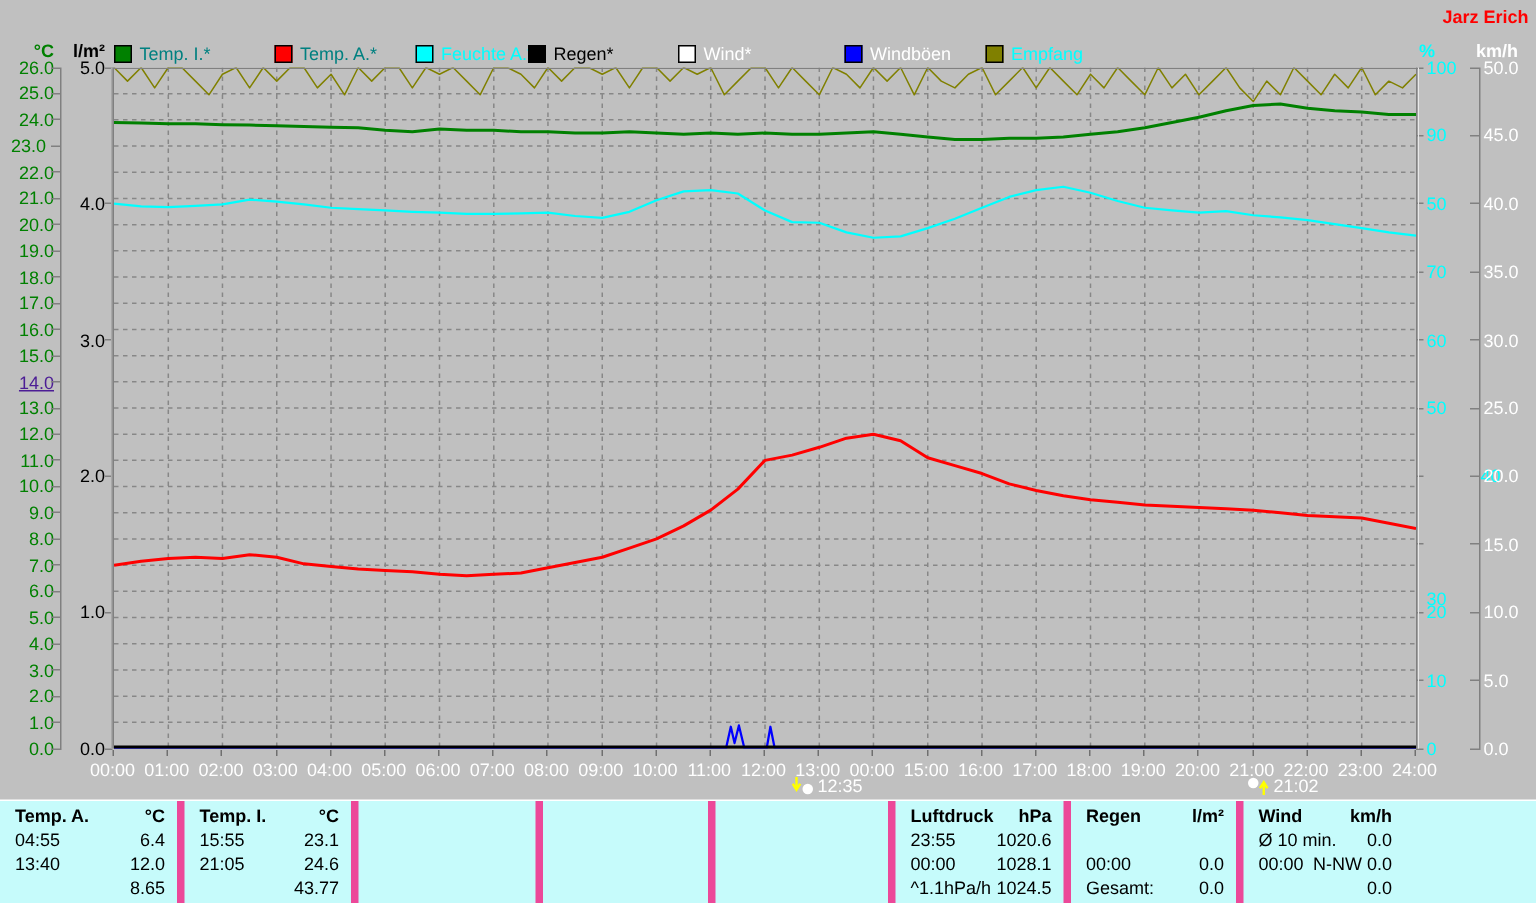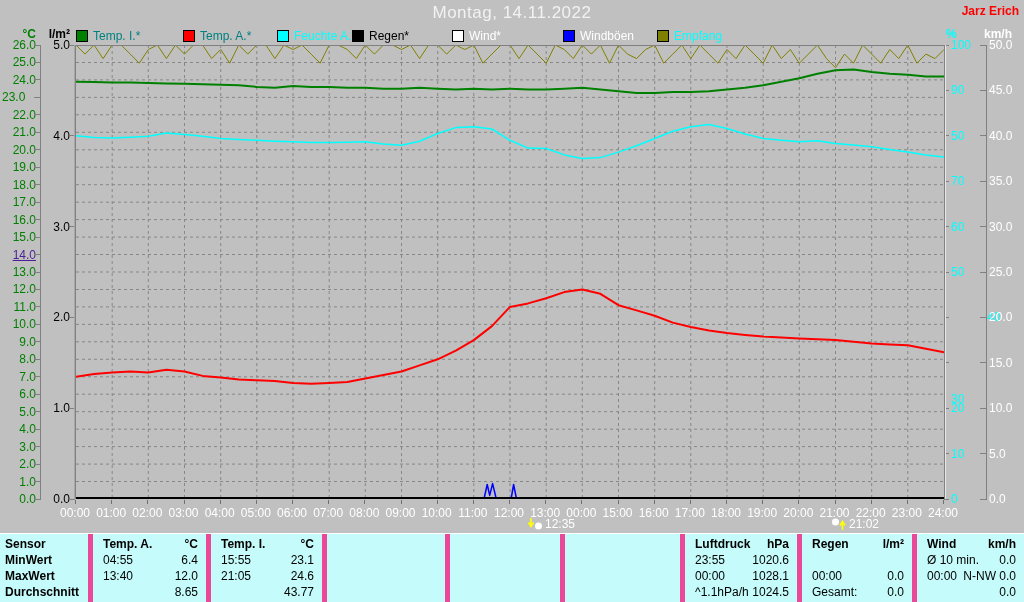--- a/index.html
+++ b/index.html
@@ -33,21 +33,20 @@
   .t-row{height:16px;line-height:16px;font-size:12px;color:#000;display:flex;justify-content:space-between;}
   .t-left{padding-left:10px;white-space:nowrap;}
   .t-right{padding-right:8px;text-align:right;white-space:nowrap;}
   .t-bold{font-weight:bold;}
   .t-rowlabel{font-weight:bold;padding-left:5px;}
 </style>
 </head>
 <body>
 
 <div id="screen">
-  <div id="title" class="abs">Montag, 14.11.2022</div>
   <div id="owner" class="abs">Jarz Erich</div>
 
   <div id="unit-temp" class="abs unit-label">°C</div>
   <div id="unit-rain" class="abs unit-label">l/m²</div>
   <div id="unit-hum" class="abs unit-label">%</div>
   <div id="unit-wind" class="abs unit-label">km/h</div>
 
   <div id="legend">
       <div class="legend-item" style="left: 76px;">
         <div class="legend-swatch" style="background: rgb(0, 128, 0);"></div>
@@ -82,21 +81,21 @@
   <div class="abs axis-line" style="left:40px"></div>
   <div class="abs axis-line" style="left:986px"></div>
 
   <div id="y-temp">
       <div class="abs tick-label" style="top: 38px; color: rgb(0, 128, 0); left: 2px; width: 34px; text-align: right;">26.0</div>
       <div class="abs tick-mark" style="top: 44.5px; left: 34px; width: 6px;"></div>
       <div class="abs tick-label" style="top: 55.4615px; color: rgb(0, 128, 0); left: 2px; width: 34px; text-align: right;">25.0</div>
       <div class="abs tick-mark" style="top: 61.9615px; left: 34px; width: 6px;"></div>
       <div class="abs tick-label" style="top: 72.9231px; color: rgb(0, 128, 0); left: 2px; width: 34px; text-align: right;">24.0</div>
       <div class="abs tick-mark" style="top: 79.4231px; left: 34px; width: 6px;"></div>
-      <div class="abs tick-label" style="top: 90.3846px; color: rgb(0, 128, 0); left: 2px; width: 34px; text-align: left;">23.0</div>
+      <div class="abs tick-label" style="top: 90.3846px; color: rgb(0, 128, 0); left: 2px; width: 34px; text-align: center;">23.0</div>
       <div class="abs tick-mark" style="top: 96.8846px; left: 34px; width: 6px;"></div>
       <div class="abs tick-label" style="top: 107.846px; color: rgb(0, 128, 0); left: 2px; width: 34px; text-align: right;">22.0</div>
       <div class="abs tick-mark" style="top: 114.346px; left: 34px; width: 6px;"></div>
       <div class="abs tick-label" style="top: 125.308px; color: rgb(0, 128, 0); left: 2px; width: 34px; text-align: right;">21.0</div>
       <div class="abs tick-mark" style="top: 131.808px; left: 34px; width: 6px;"></div>
       <div class="abs tick-label" style="top: 142.769px; color: rgb(0, 128, 0); left: 2px; width: 34px; text-align: right;">20.0</div>
       <div class="abs tick-mark" style="top: 149.269px; left: 34px; width: 6px;"></div>
       <div class="abs tick-label" style="top: 160.231px; color: rgb(0, 128, 0); left: 2px; width: 34px; text-align: right;">19.0</div>
       <div class="abs tick-mark" style="top: 166.731px; left: 34px; width: 6px;"></div>
       <div class="abs tick-label" style="top: 177.692px; color: rgb(0, 128, 0); left: 2px; width: 34px; text-align: right;">18.0</div>
@@ -278,34 +277,20 @@
   <div class="abs marker" style="left:831px">
     <svg width="16" height="14">
       <circle cx="4.5" cy="5" r="3.5" fill="#ffffff"></circle>
       <path d="M11.5 13 V6 M9 8.5 L11.5 4.5 L14 8.5" stroke="#ffff00" fill="none" stroke-width="1.6"></path>
     </svg>
     <span>21:02</span>
   </div>
 
   <div id="table-topline" class="abs"></div>
   <div id="stats-table" class="abs">
-      <div class="t-col" style="width: 88px;">
-        <div class="t-row">
-          <div class="t-rowlabel">Sensor</div>
-        </div>
-        <div class="t-row">
-          <div class="t-rowlabel">MinWert</div>
-        </div>
-        <div class="t-row">
-          <div class="t-rowlabel">MaxWert</div>
-        </div>
-        <div class="t-row">
-          <div class="t-rowlabel">Durchschnitt</div>
-        </div>
-      </div>
       <div class="t-col" style="width: 118px;">
         <div class="t-row t-bold">
           <div class="t-left">Temp. A.</div>
           <div class="t-right">°C</div>
         </div>
         <div class="t-row">
           <div class="t-left">04:55</div>
           <div class="t-right">6.4</div>
         </div>
         <div class="t-row">

